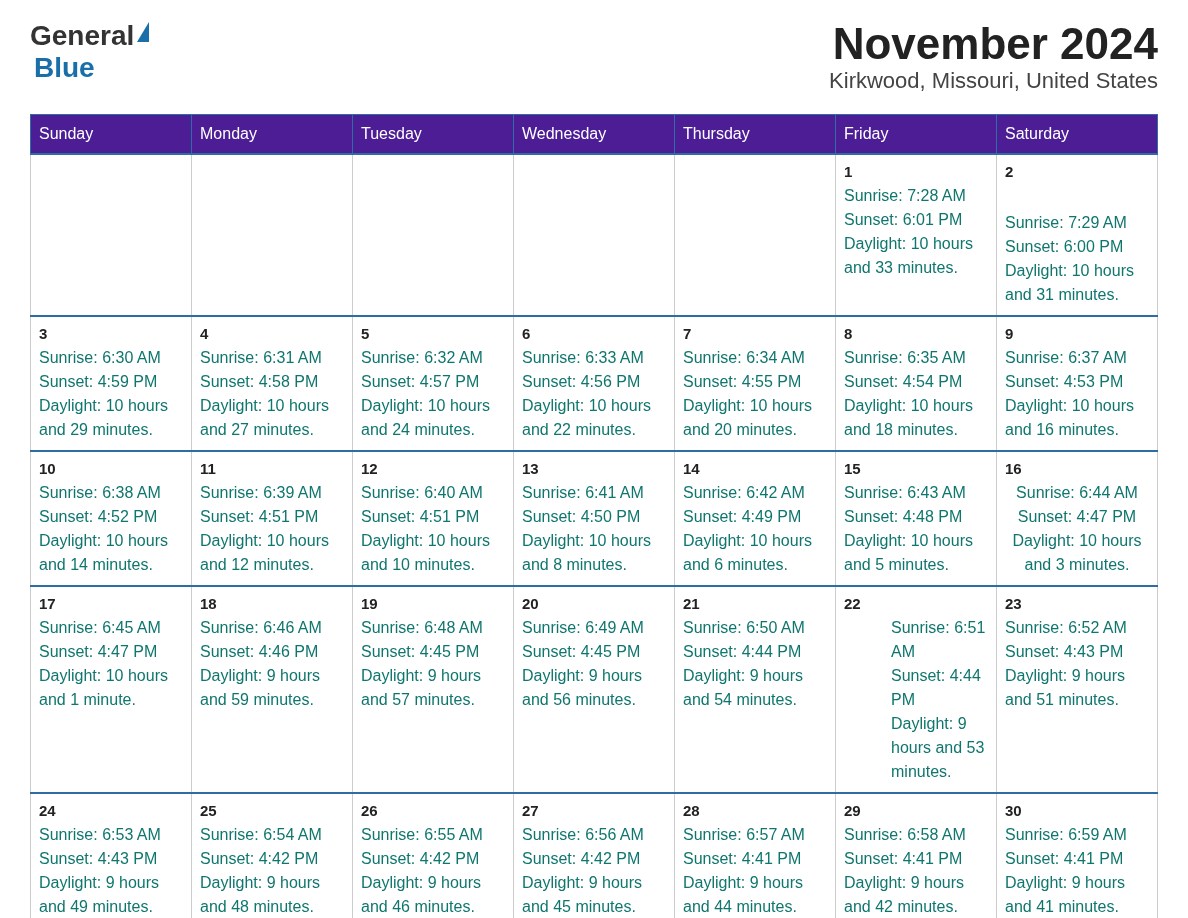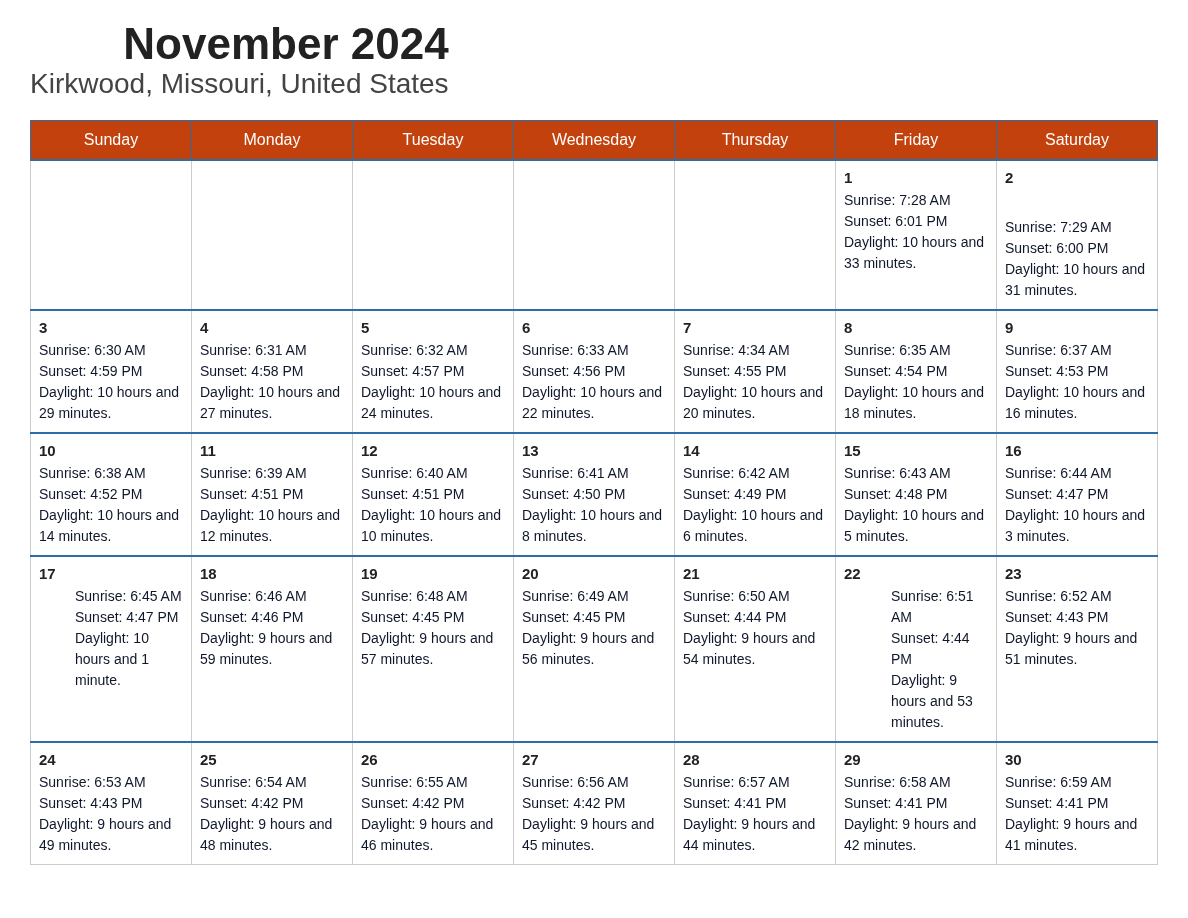--- a/index.html
+++ b/index.html
@@ -25,36 +25,36 @@
     .title-block {
       text-align: right;
     }
     .title-block h1 {
       font-size: 44px;
       font-weight: bold;
       color: #222;
       line-height: 1.1;
     }
     .title-block h2 {
-      font-size: 28px;
+      font-size: 22px;
       font-weight: normal;
       color: #444;
     }
     .calendar {
       width: 100%;
       border-collapse: collapse;
       border: 1px solid #aaa;
     }
     .calendar th {
-      background-color: #c2410c;
+      background-color: #4c1d95;
       color: #ffffff;
       font-size: 16px;
       font-weight: normal;
       padding: 10px 8px;
-      text-align: center;
+      text-align: left;
       border: 1px solid #2e6da4;
     }
     .calendar td {
       vertical-align: top;
       padding: 8px;
       border: 1px solid #ccc;
       width: calc(100% / 7);
       min-height: 100px;
       font-size: 13px;
       color: #222;
@@ -63,23 +63,23 @@
     .calendar tr.week-row td {
       border-top: 2px solid #2e6da4;
     }
     .day-number {
       font-size: 15px;
       font-weight: bold;
       margin-bottom: 4px;
       display: block;
     }
     .day-info {
-      font-size: 14px;
+      font-size: 16px;
       line-height: 1.5;
-      color: #0f172a;
+      color: #0f766e;
     }
     .empty-cell {
       background: #f9f9f9;
     }
 
     
     .logo-wrap {
       display: flex;
       align-items: center;
     }
@@ -103,20 +103,29 @@
       font-size: 28px;
       font-weight: bold;
       color: #1a6fa8;
       margin-left: 4px;
     }
   </style>
 </head>
 <body>
 
 <div class="header">
+  <div class="logo">
+    <div class="logo-wrap">
+      <span class="logo-general">General</span>
+      <span class="logo-icon"></span>
+    </div>
+    <div>
+      <span class="logo-second-line">Blue</span>
+    </div>
+  </div>
   <div class="title-block">
     <h1>November 2024</h1>
     <h2>Kirkwood, Missouri, United States</h2>
   </div>
 </div>
 
 <table class="calendar">
   <thead>
     <tr>
     <th>Sunday</th>
@@ -168,21 +177,21 @@
 Daylight: 10 hours and 24 minutes.</div>
         </td>
         <td>
           <span class="day-number">6</span>
           <div class="day-info" style="white-space: pre-line;">Sunrise: 6:33 AM
 Sunset: 4:56 PM
 Daylight: 10 hours and 22 minutes.</div>
         </td>
         <td>
           <span class="day-number">7</span>
-          <div class="day-info" style="white-space: pre-line;">Sunrise: 4:34 AM
+          <div class="day-info" style="white-space: pre-line;">Sunrise: 6:34 AM
 Sunset: 4:55 PM
 Daylight: 10 hours and 20 minutes.</div>
         </td>
         <td>
           <span class="day-number">8</span>
           <div class="day-info" style="white-space: pre-line;">Sunrise: 6:35 AM
 Sunset: 4:54 PM
 Daylight: 10 hours and 18 minutes.</div>
         </td>
         <td>
@@ -224,29 +233,29 @@
 Daylight: 10 hours and 6 minutes.</div>
         </td>
         <td>
           <span class="day-number">15</span>
           <div class="day-info" style="white-space: pre-line;">Sunrise: 6:43 AM
 Sunset: 4:48 PM
 Daylight: 10 hours and 5 minutes.</div>
         </td>
         <td>
           <span class="day-number">16</span>
-          <div class="day-info" style="white-space: pre-line;">Sunrise: 6:44 AM
+          <div class="day-info" style="white-space: pre-line; text-align: center;">Sunrise: 6:44 AM
 Sunset: 4:47 PM
 Daylight: 10 hours and 3 minutes.</div>
         </td>
       </tr>
       <tr class="week-row">
         <td>
           <span class="day-number">17</span>
-          <div class="day-info" style="white-space: pre-line; margin-left: 36px;">Sunrise: 6:45 AM
+          <div class="day-info" style="white-space: pre-line;">Sunrise: 6:45 AM
 Sunset: 4:47 PM
 Daylight: 10 hours and 1 minute.</div>
         </td>
         <td>
           <span class="day-number">18</span>
           <div class="day-info" style="white-space: pre-line;">Sunrise: 6:46 AM
 Sunset: 4:46 PM
 Daylight: 9 hours and 59 minutes.</div>
         </td>
         <td>

